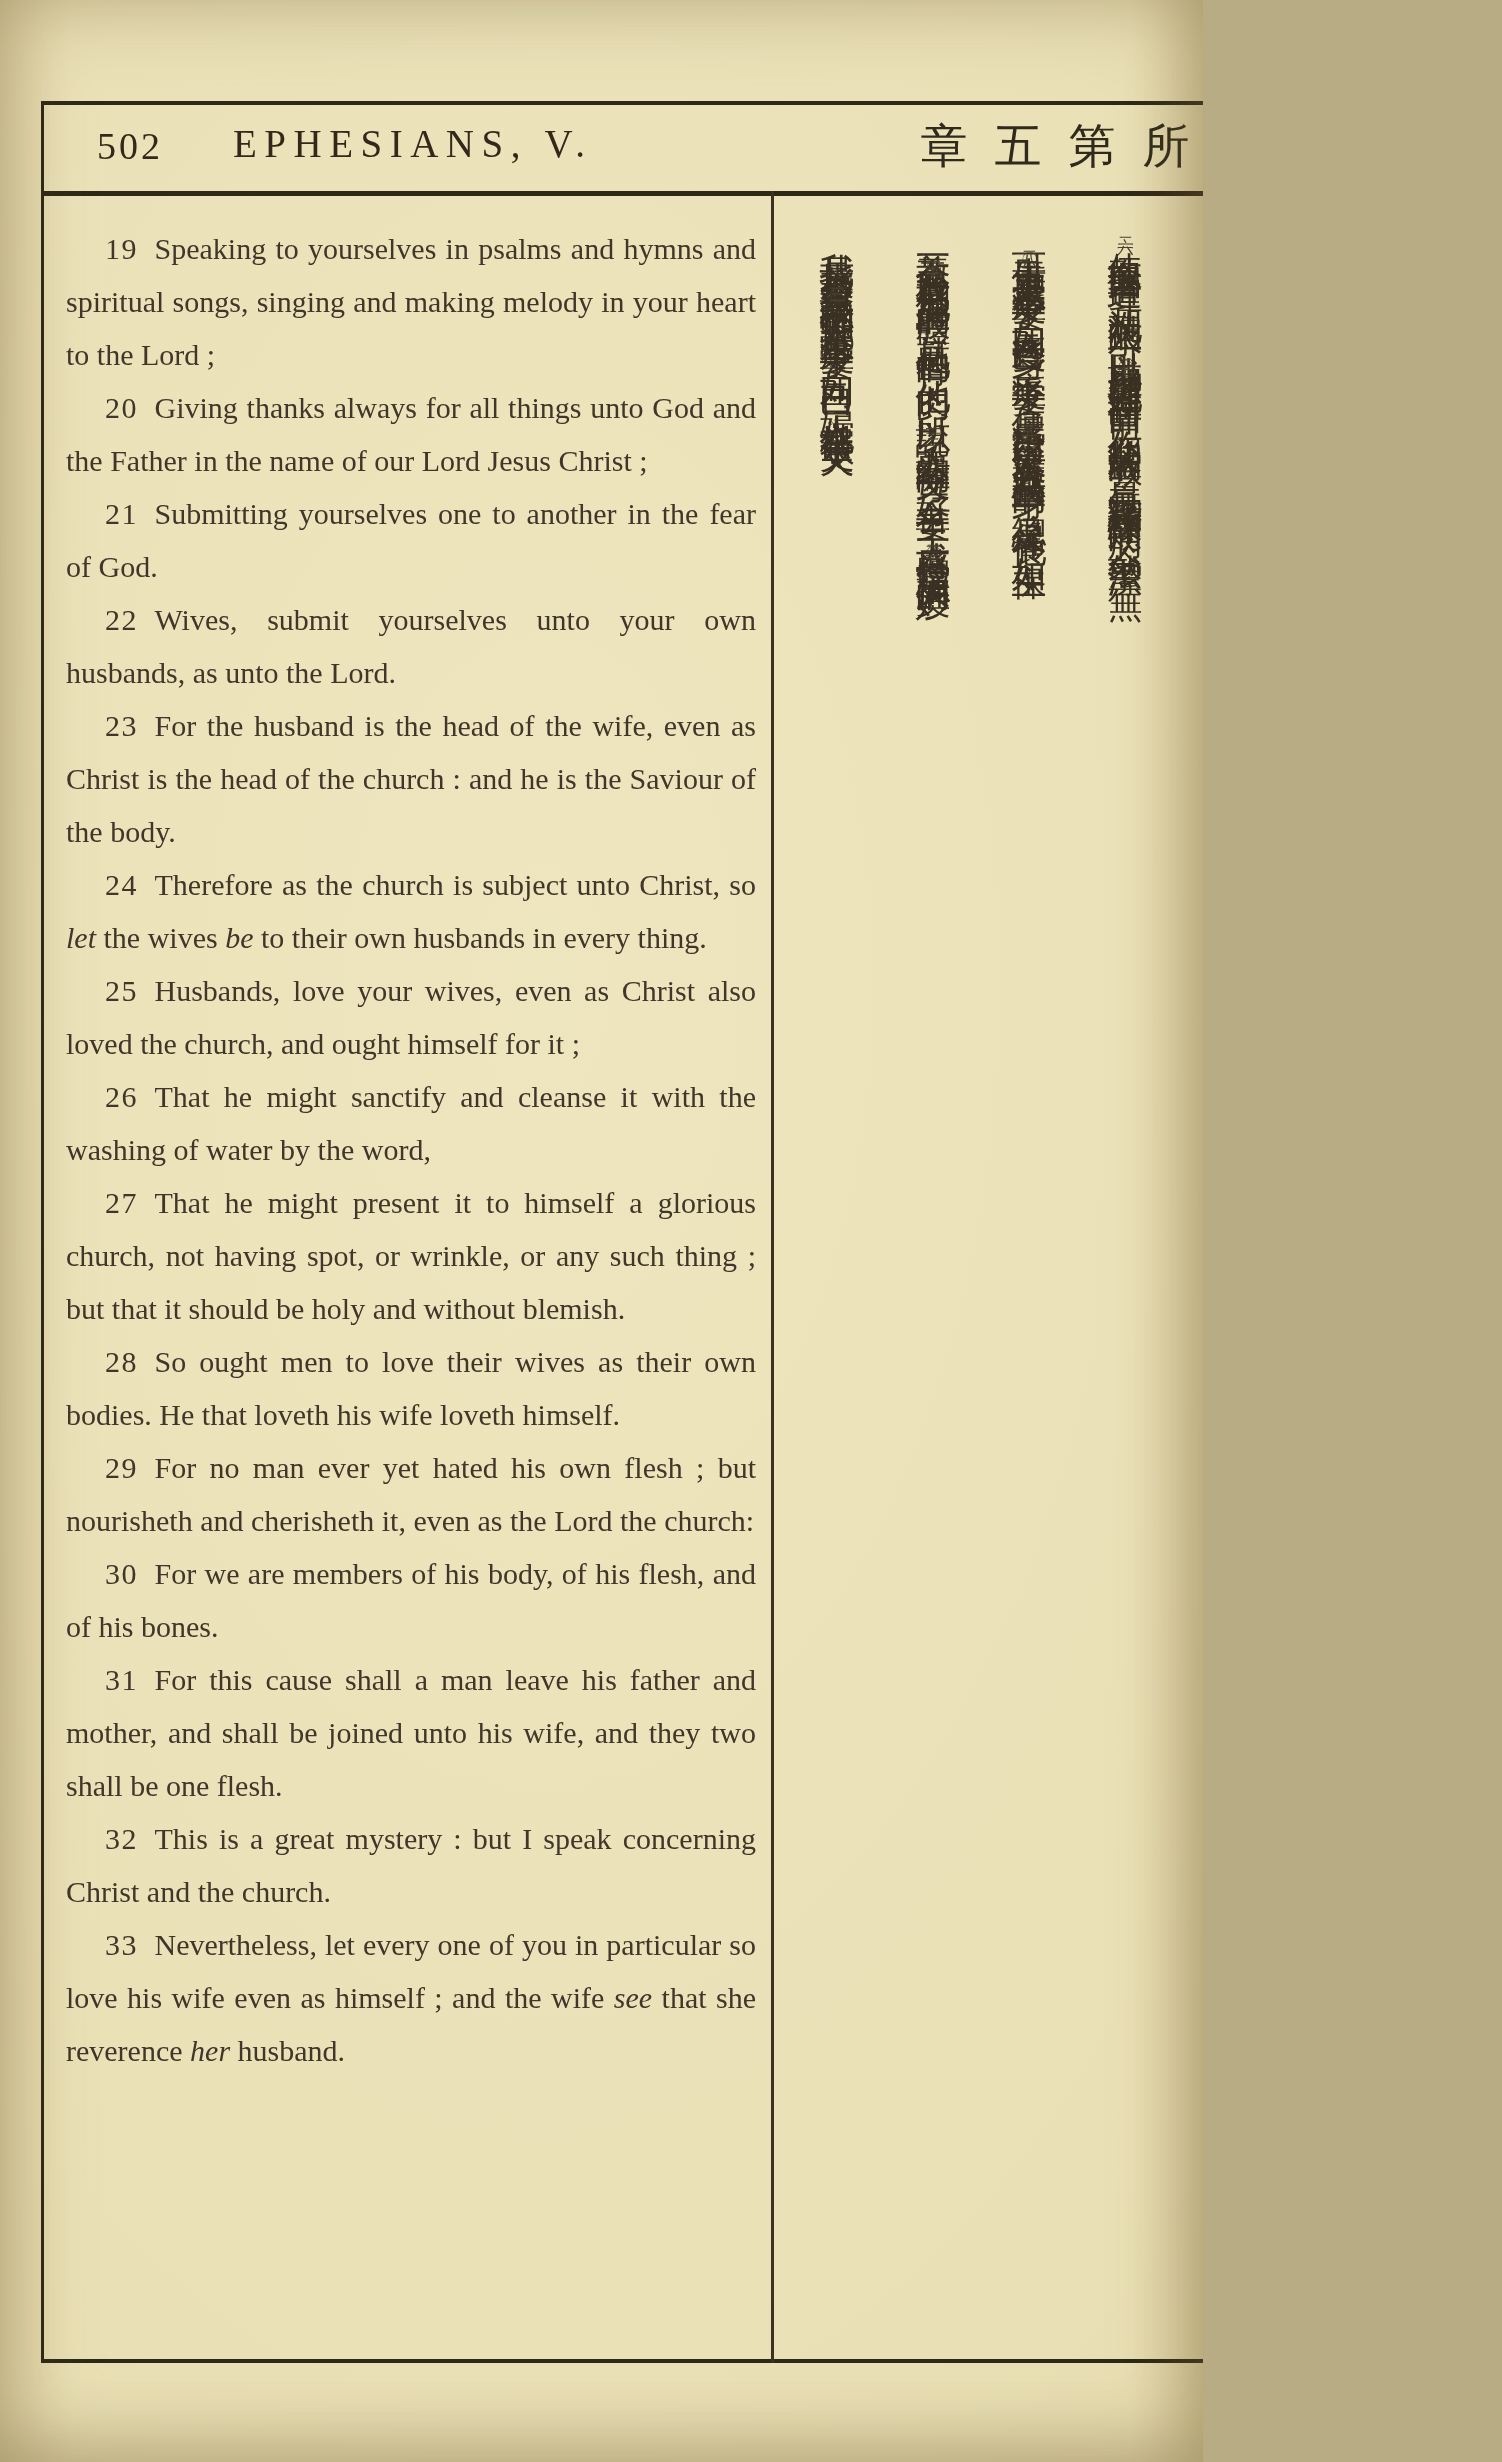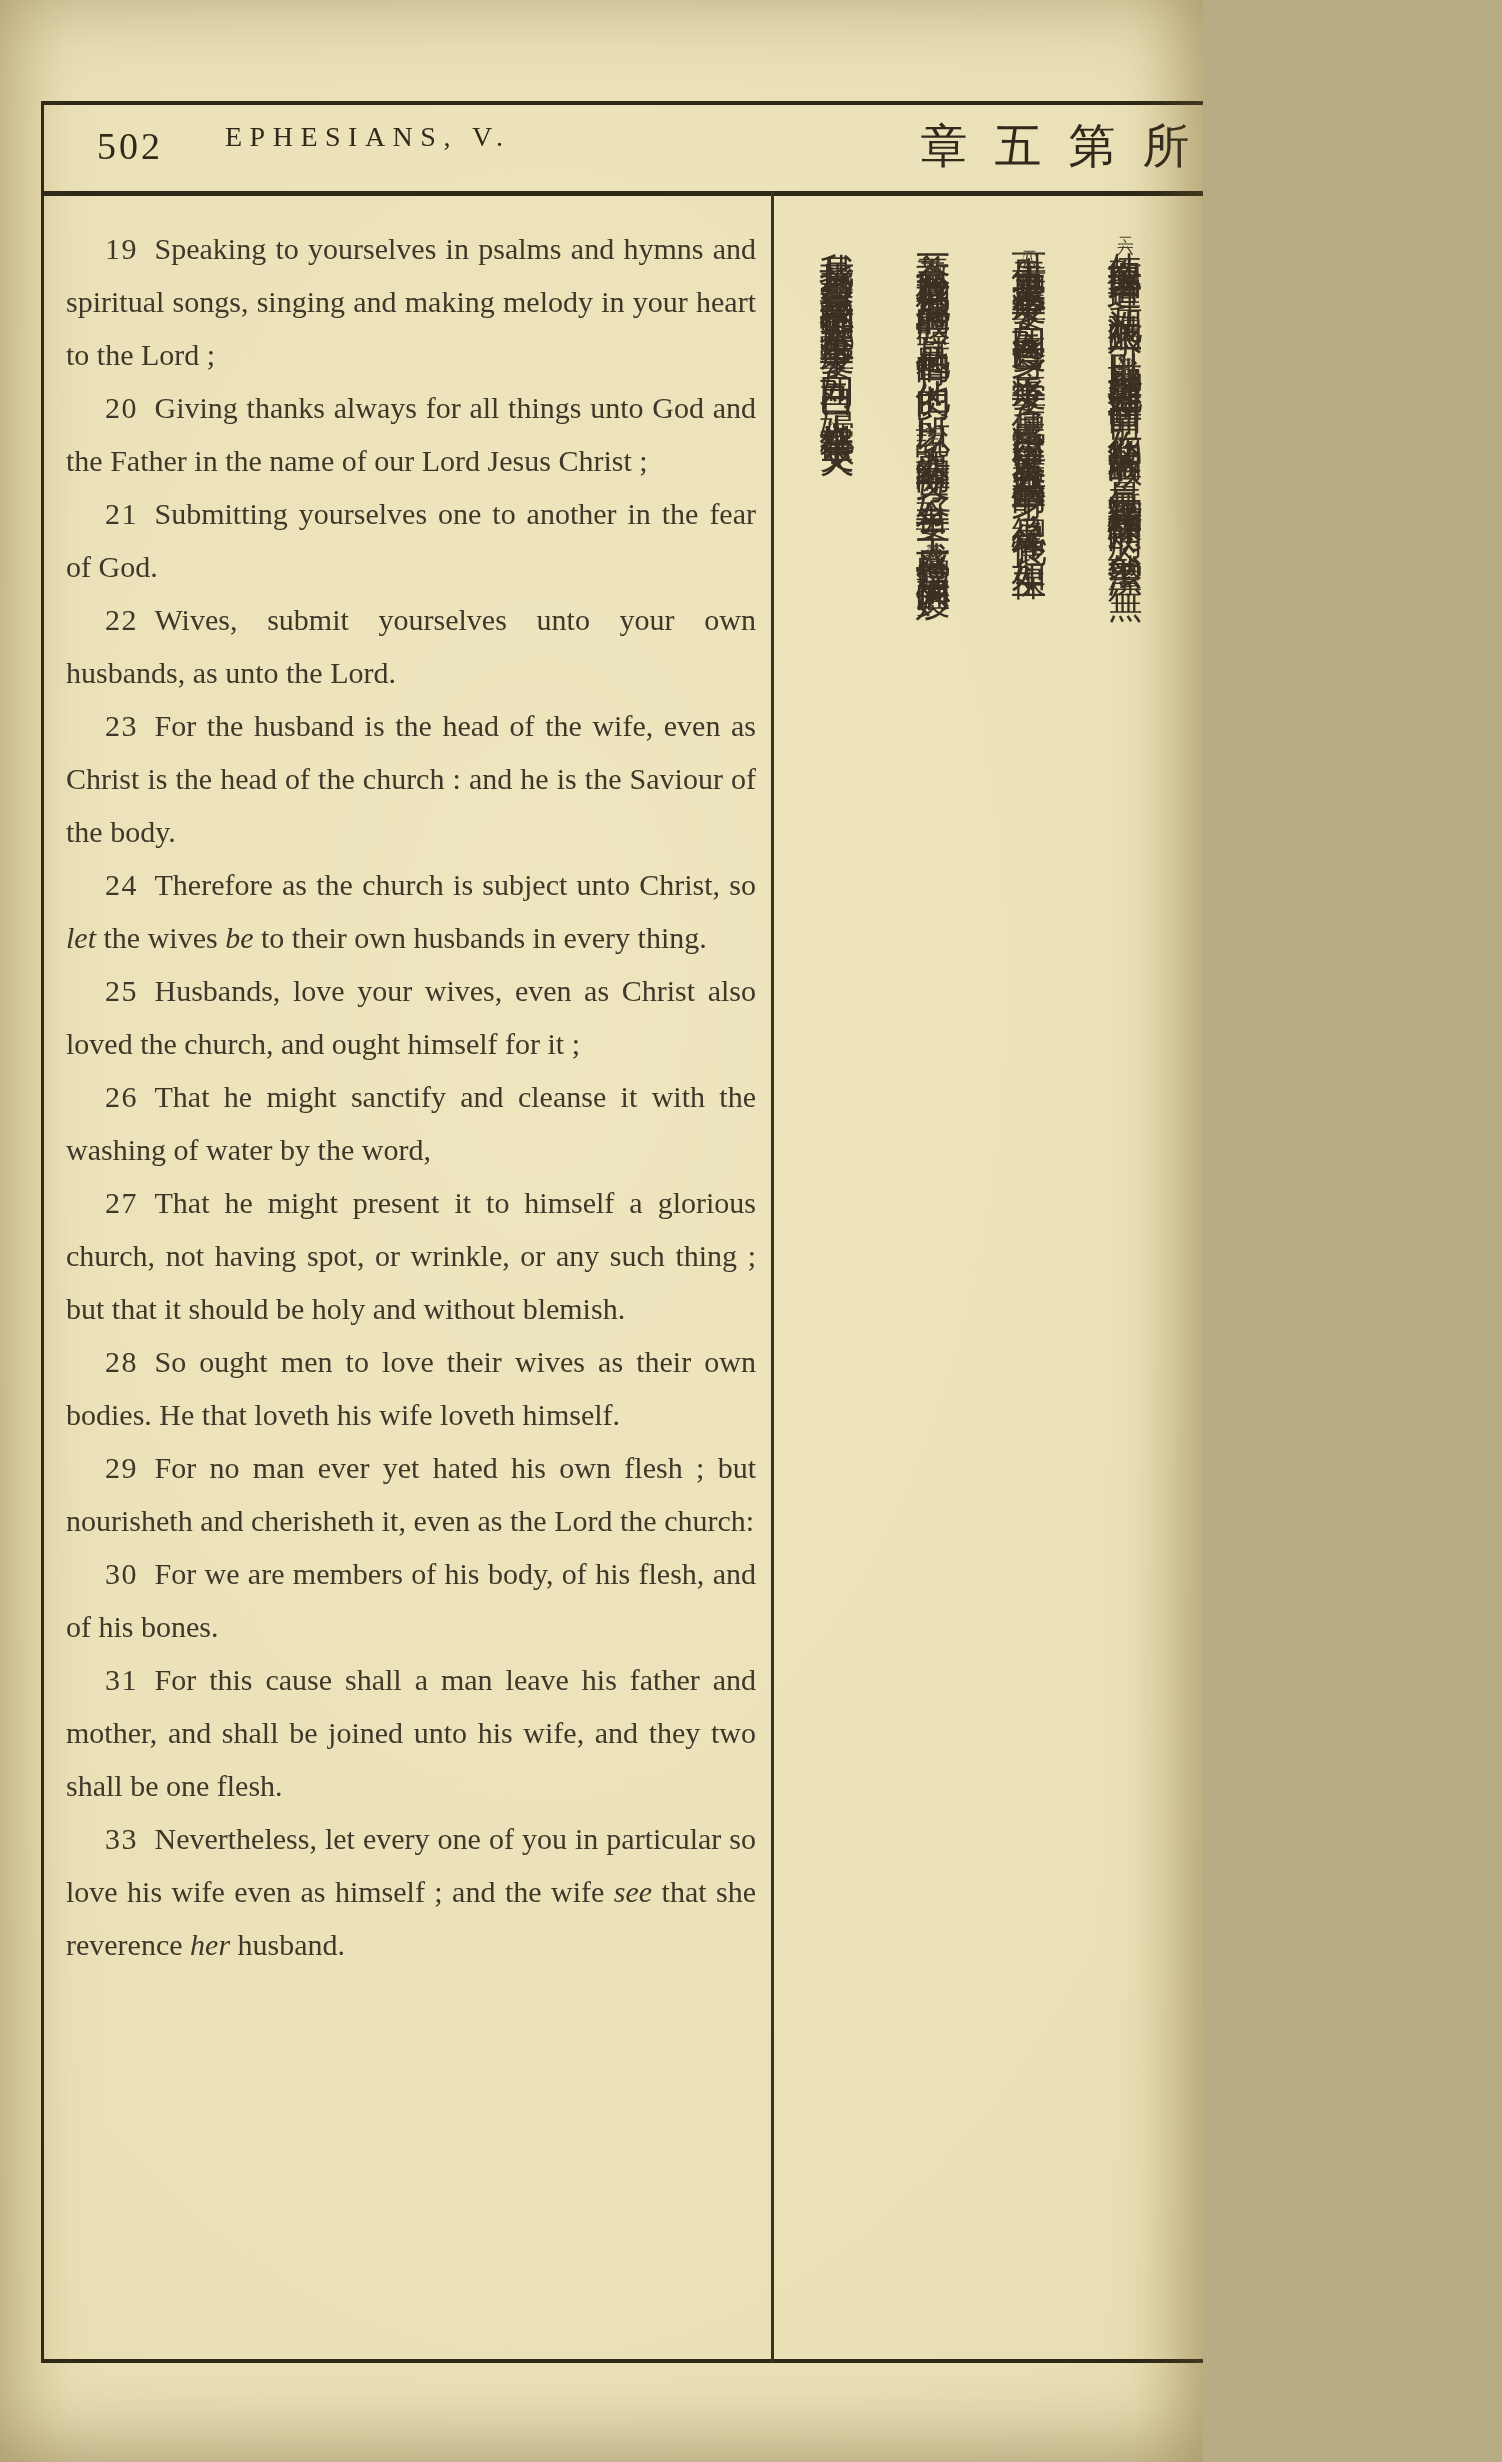--- a/index.html
+++ b/index.html
@@ -22,21 +22,21 @@
   .rule{position:absolute;background:#2e2818;}
   .rule-top{left:41px;top:101px;width:1427px;height:3.8px;}
   .rule-underhead{left:41px;top:191px;width:1429px;height:4.5px;}
   .rule-bottom{left:41px;top:2359px;width:1429px;height:3.8px;}
   .rule-left{left:41px;top:101px;width:3px;height:2262px;}
   .rule-right{left:1465px;top:191px;width:3.8px;height:2172px;}
   .rule-divider{left:771px;top:191px;width:3px;height:2172px;background:#3a3322;}
   
   .header{position:absolute;left:41px;top:113px;width:1427px;height:75px;display:flex;align-items:center;}
   .pageno{position:absolute;left:56px;top:10.5px;font-size:38px;letter-spacing:3px;color:#33291a;}
-  .head-left{position:absolute;left:184px;top:7.5px;font-size:28px;letter-spacing:7.5px;color:#33291a;}
+  .head-left{position:absolute;left:192px;top:7.5px;font-size:39px;letter-spacing:7.5px;color:#33291a;}
   .head-right{
     position:absolute;left:816px;top:1.5px;width:571px;
     font-size:47px;letter-spacing:27px;text-align:center;color:#2f2a1c;
     font-family:"DejaVu Serif",serif;white-space:nowrap;
   }
   
   .english-col{
     position:absolute;left:66px;top:222px;width:690px;
     font-size:30px;line-height:53px;text-align:justify;
     color:#40362a;
@@ -86,20 +86,21 @@
       <p class="verse"><span class="vnum">22</span><span>Wives, submit yourselves unto your own husbands, as unto the Lord.</span></p>
       <p class="verse"><span class="vnum">23</span><span>For the husband is the head of the wife, even as Christ is the head of the church : and he is the Saviour of the body.</span></p>
       <p class="verse"><span class="vnum">24</span><span>Therefore as the church is subject unto Christ, so </span><i>let</i><span> the wives </span><i>be</i><span> to their own husbands in every thing.</span></p>
       <p class="verse"><span class="vnum">25</span><span>Husbands, love your wives, even as Christ also loved the church, and ought himself for it ;</span></p>
       <p class="verse"><span class="vnum">26</span><span>That he might sanctify and cleanse it with the washing of water by the word,</span></p>
       <p class="verse"><span class="vnum">27</span><span>That he might present it to himself a glorious church, not having spot, or wrinkle, or any such thing ; but that it should be holy and without blemish.</span></p>
       <p class="verse"><span class="vnum">28</span><span>So ought men to love their wives as their own bodies.  He that loveth his wife loveth himself.</span></p>
       <p class="verse"><span class="vnum">29</span><span>For no man ever yet hated his own flesh ; but nourisheth and cherisheth it, even as the Lord the church:</span></p>
       <p class="verse"><span class="vnum">30</span><span>For we are members of his body, of his flesh, and of his bones.</span></p>
       <p class="verse"><span class="vnum">31</span><span>For this cause shall a man leave his father and mother, and shall be joined unto his wife, and they two shall be one flesh.</span></p>
+      <p class="verse"><span class="vnum">32</span><span>This is a great mystery : but I speak concerning Christ and the church.</span></p>
       <p class="verse"><span class="vnum">33</span><span>Nevertheless, let every one of you in particular so love his wife even as himself ; and the wife </span><i>see</i><span> that she reverence </span><i>her</i><span> husband.</span></p>
     </div>
 
   <div class="chinese-panel">
       <div class="cn-col"><span class="cn-marker">十九</span><span class="cn-char">當</span><span class="cn-char">用</span><span class="cn-char">詩</span><span class="cn-char">章</span><span class="cn-punct">、</span><span class="cn-char">頌</span><span class="cn-char">言</span><span class="cn-punct">、</span><span class="cn-char">和</span><span class="cn-char">感</span><span class="cn-char">聖</span><span class="cn-char">靈</span><span class="cn-char">而</span><span class="cn-char">作</span><span class="cn-char">的</span><span class="cn-char">歌</span><span class="cn-char">詞</span><span class="cn-punct">、</span><span class="cn-char">彼</span><span class="cn-char">此</span><span class="cn-char">對</span><span class="cn-char">語</span><span class="cn-char">心</span><span class="cn-char">裏</span><span class="cn-char">稱</span><span class="cn-char">頌</span><span class="cn-char">讚</span><span class="cn-char">美</span><span class="cn-char">主</span><span class="cn-marker">〇二十</span><span class="cn-char">凡</span><span class="cn-char">事</span><span class="cn-char">應</span><span class="cn-char">當</span><span class="cn-char">奉</span><span class="cn-char">我</span><span class="cn-char">主</span><span class="cn-char">耶</span><span class="cn-char">穌</span><span class="cn-char">基</span><span class="cn-char">督</span><span class="cn-char">的</span><span class="cn-char">名</span><span class="cn-punct">、</span><span class="cn-char">常</span><span class="cn-char">常</span><span class="cn-char">感</span><span class="cn-char">謝</span><span class="cn-char">父</span><span class="cn-space"></span><span class="cn-char">神</span><span class="cn-marker">〇二一</span><span class="cn-char">也</span><span class="cn-char">當</span></div>
       <div class="cn-col"><span class="cn-char">存</span><span class="cn-char">敬</span><span class="cn-char">畏</span><span class="cn-space"></span><span class="cn-char">神</span><span class="cn-char">的</span><span class="cn-char">心</span><span class="cn-punct">、</span><span class="cn-char">彼</span><span class="cn-char">此</span><span class="cn-char">順</span><span class="cn-char">服</span><span class="cn-marker">〇二二</span><span class="cn-char">你</span><span class="cn-char">們</span><span class="cn-char">作</span><span class="cn-char">婦</span><span class="cn-char">人</span><span class="cn-char">的</span><span class="cn-punct">、</span><span class="cn-char">當</span><span class="cn-char">服</span><span class="cn-char">丈</span><span class="cn-char">夫</span><span class="cn-punct">、</span><span class="cn-char">如</span><span class="cn-char">同</span><span class="cn-char">服</span><span class="cn-char">主</span><span class="cn-marker">〇二三</span><span class="cn-char">因</span><span class="cn-char">爲</span><span class="cn-char">丈</span><span class="cn-char">夫</span><span class="cn-char">是</span><span class="cn-char">婦</span><span class="cn-char">人</span><span class="cn-char">的</span><span class="cn-char">頭</span><span class="cn-punct">、</span><span class="cn-char">正</span><span class="cn-char">如</span><span class="cn-char">基</span><span class="cn-char">督</span><span class="cn-char">是</span><span class="cn-char">教</span><span class="cn-char">會</span><span class="cn-char">的</span><span class="cn-char">頭</span><span class="cn-punct">、</span><span class="cn-char">又</span><span class="cn-char">是</span><span class="cn-char">教</span><span class="cn-char">會</span><span class="cn-char">全</span></div>
       <div class="cn-col"><span class="cn-char">體</span><span class="cn-char">的</span><span class="cn-char">救</span><span class="cn-char">主</span><span class="cn-marker">〇二四</span><span class="cn-char">教</span><span class="cn-char">會</span><span class="cn-char">順</span><span class="cn-char">服</span><span class="cn-char">基</span><span class="cn-char">督</span><span class="cn-punct">、</span><span class="cn-char">婦</span><span class="cn-char">人</span><span class="cn-char">也</span><span class="cn-char">要</span><span class="cn-char">如</span><span class="cn-char">此</span><span class="cn-char">事</span><span class="cn-char">事</span><span class="cn-char">順</span><span class="cn-char">服</span><span class="cn-char">丈</span><span class="cn-char">夫</span><span class="cn-marker">〇二五</span><span class="cn-char">你</span><span class="cn-char">們</span><span class="cn-char">作</span><span class="cn-char">丈</span><span class="cn-char">夫</span><span class="cn-char">的</span><span class="cn-punct">、</span><span class="cn-char">也</span><span class="cn-char">當</span><span class="cn-char">疼</span><span class="cn-char">愛</span><span class="cn-char">妻</span><span class="cn-char">子</span><span class="cn-punct">、</span><span class="cn-char">正</span><span class="cn-char">如</span><span class="cn-char">基</span><span class="cn-char">督</span><span class="cn-char">疼</span><span class="cn-char">愛</span><span class="cn-char">教</span><span class="cn-char">會</span><span class="cn-punct">、</span><span class="cn-char">爲</span><span class="cn-char">教</span><span class="cn-char">會</span><span class="cn-char">捨</span><span class="cn-char">命</span><span class="cn-punct">。</span></div>
       <div class="cn-col"><span class="cn-marker">二六</span><span class="cn-char">使</span><span class="cn-char">教</span><span class="cn-char">會</span><span class="cn-char">因</span><span class="cn-char">著</span><span class="cn-char">道</span><span class="cn-char">理</span><span class="cn-punct">、</span><span class="cn-char">和</span><span class="cn-char">洗</span><span class="cn-char">禮</span><span class="cn-char">的</span><span class="cn-char">水</span><span class="cn-punct">、</span><span class="cn-char">可</span><span class="cn-char">以</span><span class="cn-char">成</span><span class="cn-char">爲</span><span class="cn-char">聖</span><span class="cn-char">潔</span><span class="cn-marker">〇二七</span><span class="cn-char">叫</span><span class="cn-char">他</span><span class="cn-char">站</span><span class="cn-char">在</span><span class="cn-char">自</span><span class="cn-char">己</span><span class="cn-char">面</span><span class="cn-char">前</span><span class="cn-punct">、</span><span class="cn-char">作</span><span class="cn-char">個</span><span class="cn-char">榮</span><span class="cn-char">耀</span><span class="cn-char">的</span><span class="cn-char">教</span><span class="cn-char">會</span><span class="cn-punct">、</span><span class="cn-char">毫</span><span class="cn-char">無</span><span class="cn-char">點</span><span class="cn-char">污</span><span class="cn-char">縐</span><span class="cn-char">紋</span><span class="cn-char">等</span><span class="cn-char">類</span><span class="cn-char">的</span><span class="cn-char">病</span><span class="cn-punct">、</span><span class="cn-char">全</span><span class="cn-char">然</span><span class="cn-char">聖</span><span class="cn-char">潔</span><span class="cn-punct">、</span><span class="cn-char">無</span></div>
       <div class="cn-col"><span class="cn-char">可</span><span class="cn-char">責</span><span class="cn-char">備</span><span class="cn-marker">〇二八</span><span class="cn-char">丈</span><span class="cn-char">夫</span><span class="cn-char">應</span><span class="cn-char">當</span><span class="cn-char">疼</span><span class="cn-char">愛</span><span class="cn-char">妻</span><span class="cn-char">子</span><span class="cn-punct">、</span><span class="cn-char">如</span><span class="cn-char">同</span><span class="cn-char">疼</span><span class="cn-char">愛</span><span class="cn-char">己</span><span class="cn-char">身</span><span class="cn-punct">、</span><span class="cn-char">疼</span><span class="cn-char">愛</span><span class="cn-char">妻</span><span class="cn-char">子</span><span class="cn-punct">、</span><span class="cn-char">便</span><span class="cn-char">是</span><span class="cn-char">疼</span><span class="cn-char">愛</span><span class="cn-char">自</span><span class="cn-char">己</span><span class="cn-char">了</span><span class="cn-marker">〇二九</span><span class="cn-char">從</span><span class="cn-char">來</span><span class="cn-char">沒</span><span class="cn-char">有</span><span class="cn-char">人</span><span class="cn-char">厭</span><span class="cn-char">惡</span><span class="cn-char">自</span><span class="cn-char">己</span><span class="cn-char">的</span><span class="cn-char">身</span><span class="cn-char">子</span><span class="cn-punct">、</span><span class="cn-char">總</span><span class="cn-char">是</span><span class="cn-char">保</span><span class="cn-char">養</span><span class="cn-char">他</span><span class="cn-punct">、</span><span class="cn-char">如</span><span class="cn-char">主</span><span class="cn-char">保</span></div>
       <div class="cn-col"><span class="cn-char">養</span><span class="cn-char">教</span><span class="cn-char">會</span><span class="cn-char">一</span><span class="cn-char">般</span><span class="cn-marker">〇三十</span><span class="cn-char">我</span><span class="cn-char">們</span><span class="cn-char">是</span><span class="cn-char">他</span><span class="cn-char">身</span><span class="cn-char">上</span><span class="cn-char">的</span><span class="cn-char">肢</span><span class="cn-char">體</span><span class="cn-punct">、</span><span class="cn-char">就</span><span class="cn-char">是</span><span class="cn-char">他</span><span class="cn-char">的</span><span class="cn-char">骨</span><span class="cn-punct">、</span><span class="cn-char">他</span><span class="cn-char">的</span><span class="cn-char">肉</span><span class="cn-punct">、</span><span class="cn-char">所</span><span class="cn-char">以</span><span class="cn-char">說</span><span class="cn-punct">、</span><span class="cn-marker">三一</span><span class="cn-char">人</span><span class="cn-char">要</span><span class="cn-char">離</span><span class="cn-char">開</span><span class="cn-char">父</span><span class="cn-char">母</span><span class="cn-punct">、</span><span class="cn-char">好</span><span class="cn-char">合</span><span class="cn-char">妻</span><span class="cn-char">子</span><span class="cn-punct">、</span><span class="cn-char">二</span><span class="cn-char">人</span><span class="cn-char">成</span><span class="cn-char">爲</span><span class="cn-char">一</span><span class="cn-char">體</span><span class="cn-marker">〇三二</span><span class="cn-char">這</span><span class="cn-char">是</span><span class="cn-char">極</span><span class="cn-char">大</span><span class="cn-char">的</span><span class="cn-char">奧</span><span class="cn-char">妙</span><span class="cn-punct">、</span></div>

